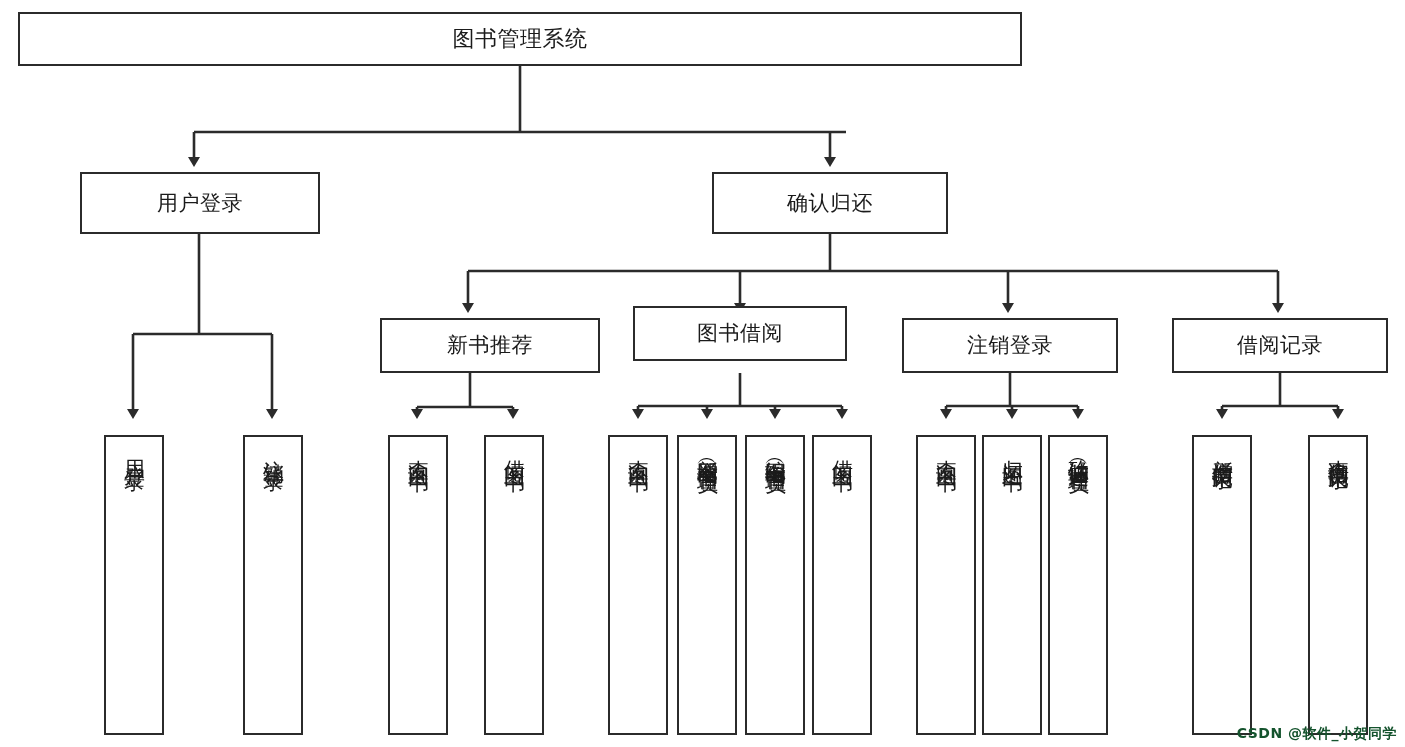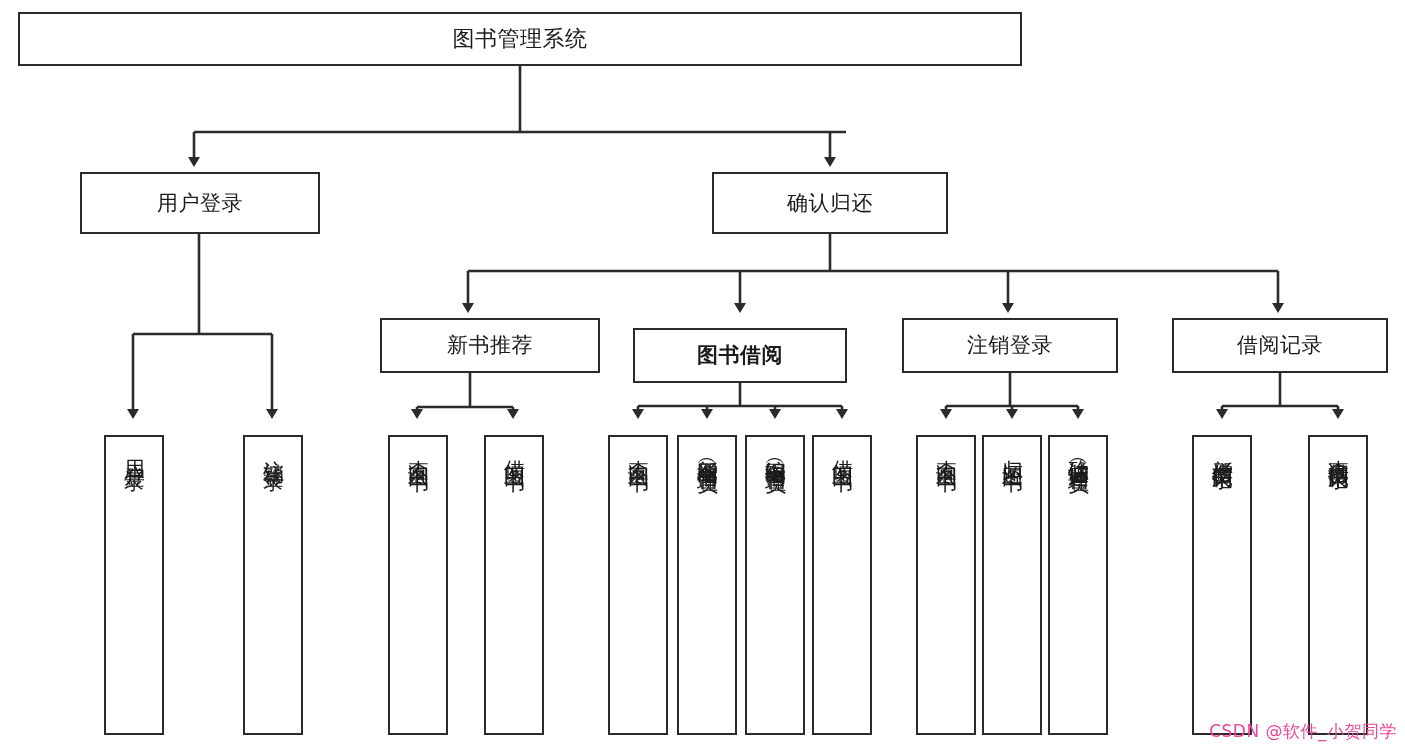--- a/index.html
+++ b/index.html
@@ -58,24 +58,25 @@
     letter-spacing: 2px;
   }
   #root-node {
     font-size: 22px;
     text-align: center;
   }
   .watermark {
     position: absolute;
     right: 8px;
     bottom: 4px;
-    font-size: 17px;
-    color: #ec4899;
+    font-size: 14px;
+    color: #14532d;
     letter-spacing: 0.5px;
     white-space: nowrap;
+    font-weight: bold;
   }
 </style>
 </head>
 <body>
 
 <div id="canvas">
 
   <svg class="wires" viewBox="0 0 1405 747" xmlns="http://www.w3.org/2000/svg">
     <defs>
       <marker id="arrow" markerWidth="10" markerHeight="12" refX="1" refY="6" orient="auto" markerUnits="userSpaceOnUse">
@@ -133,21 +134,21 @@
   <div class="node h" style="left:80px; top:172px; width:240px; height:62px;">
     <span>用户登录</span>
   </div>
   <div class="node h" style="left:712px; top:172px; width:236px; height:62px;">
     <span>确认归还</span>
   </div>
 
   <div class="node h" style="left:360px; top:318px; width:220px; height:55px;margin-left:20px;">
     <span>新书推荐</span>
   </div>
-  <div class="node h" style="left:633px; top:328px; width:214px; height:55px;font-weight:bold;">
+  <div class="node h" style="left:633px; top:306px; width:214px; height:55px;">
     <span>图书借阅</span>
   </div>
   <div class="node h" style="left:902px; top:318px; width:216px; height:55px;">
     <span>注销登录</span>
   </div>
   <div class="node h" style="left:1172px; top:318px; width:216px; height:55px;font-family:Liberation Serif, serif;">
     <span>借阅记录</span>
   </div>
 
   <div class="node v" style="left:104px; top:435px; width:60px; height:300px;">

